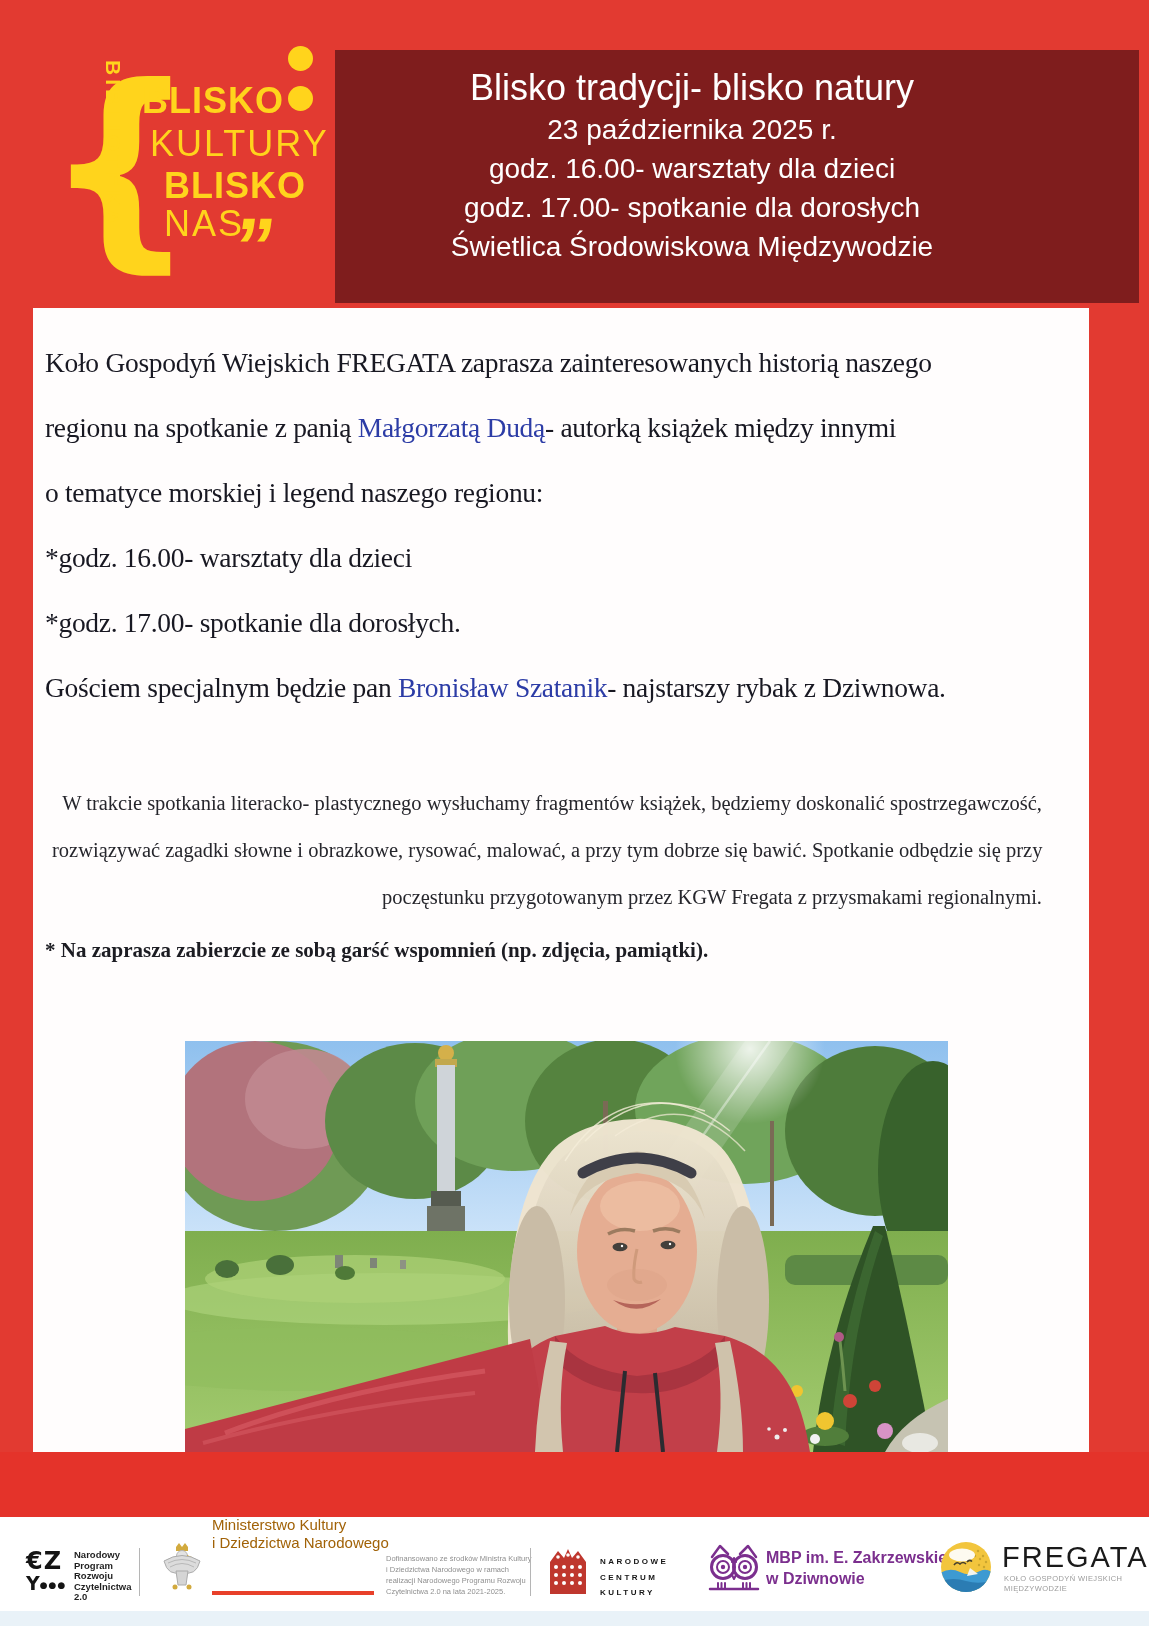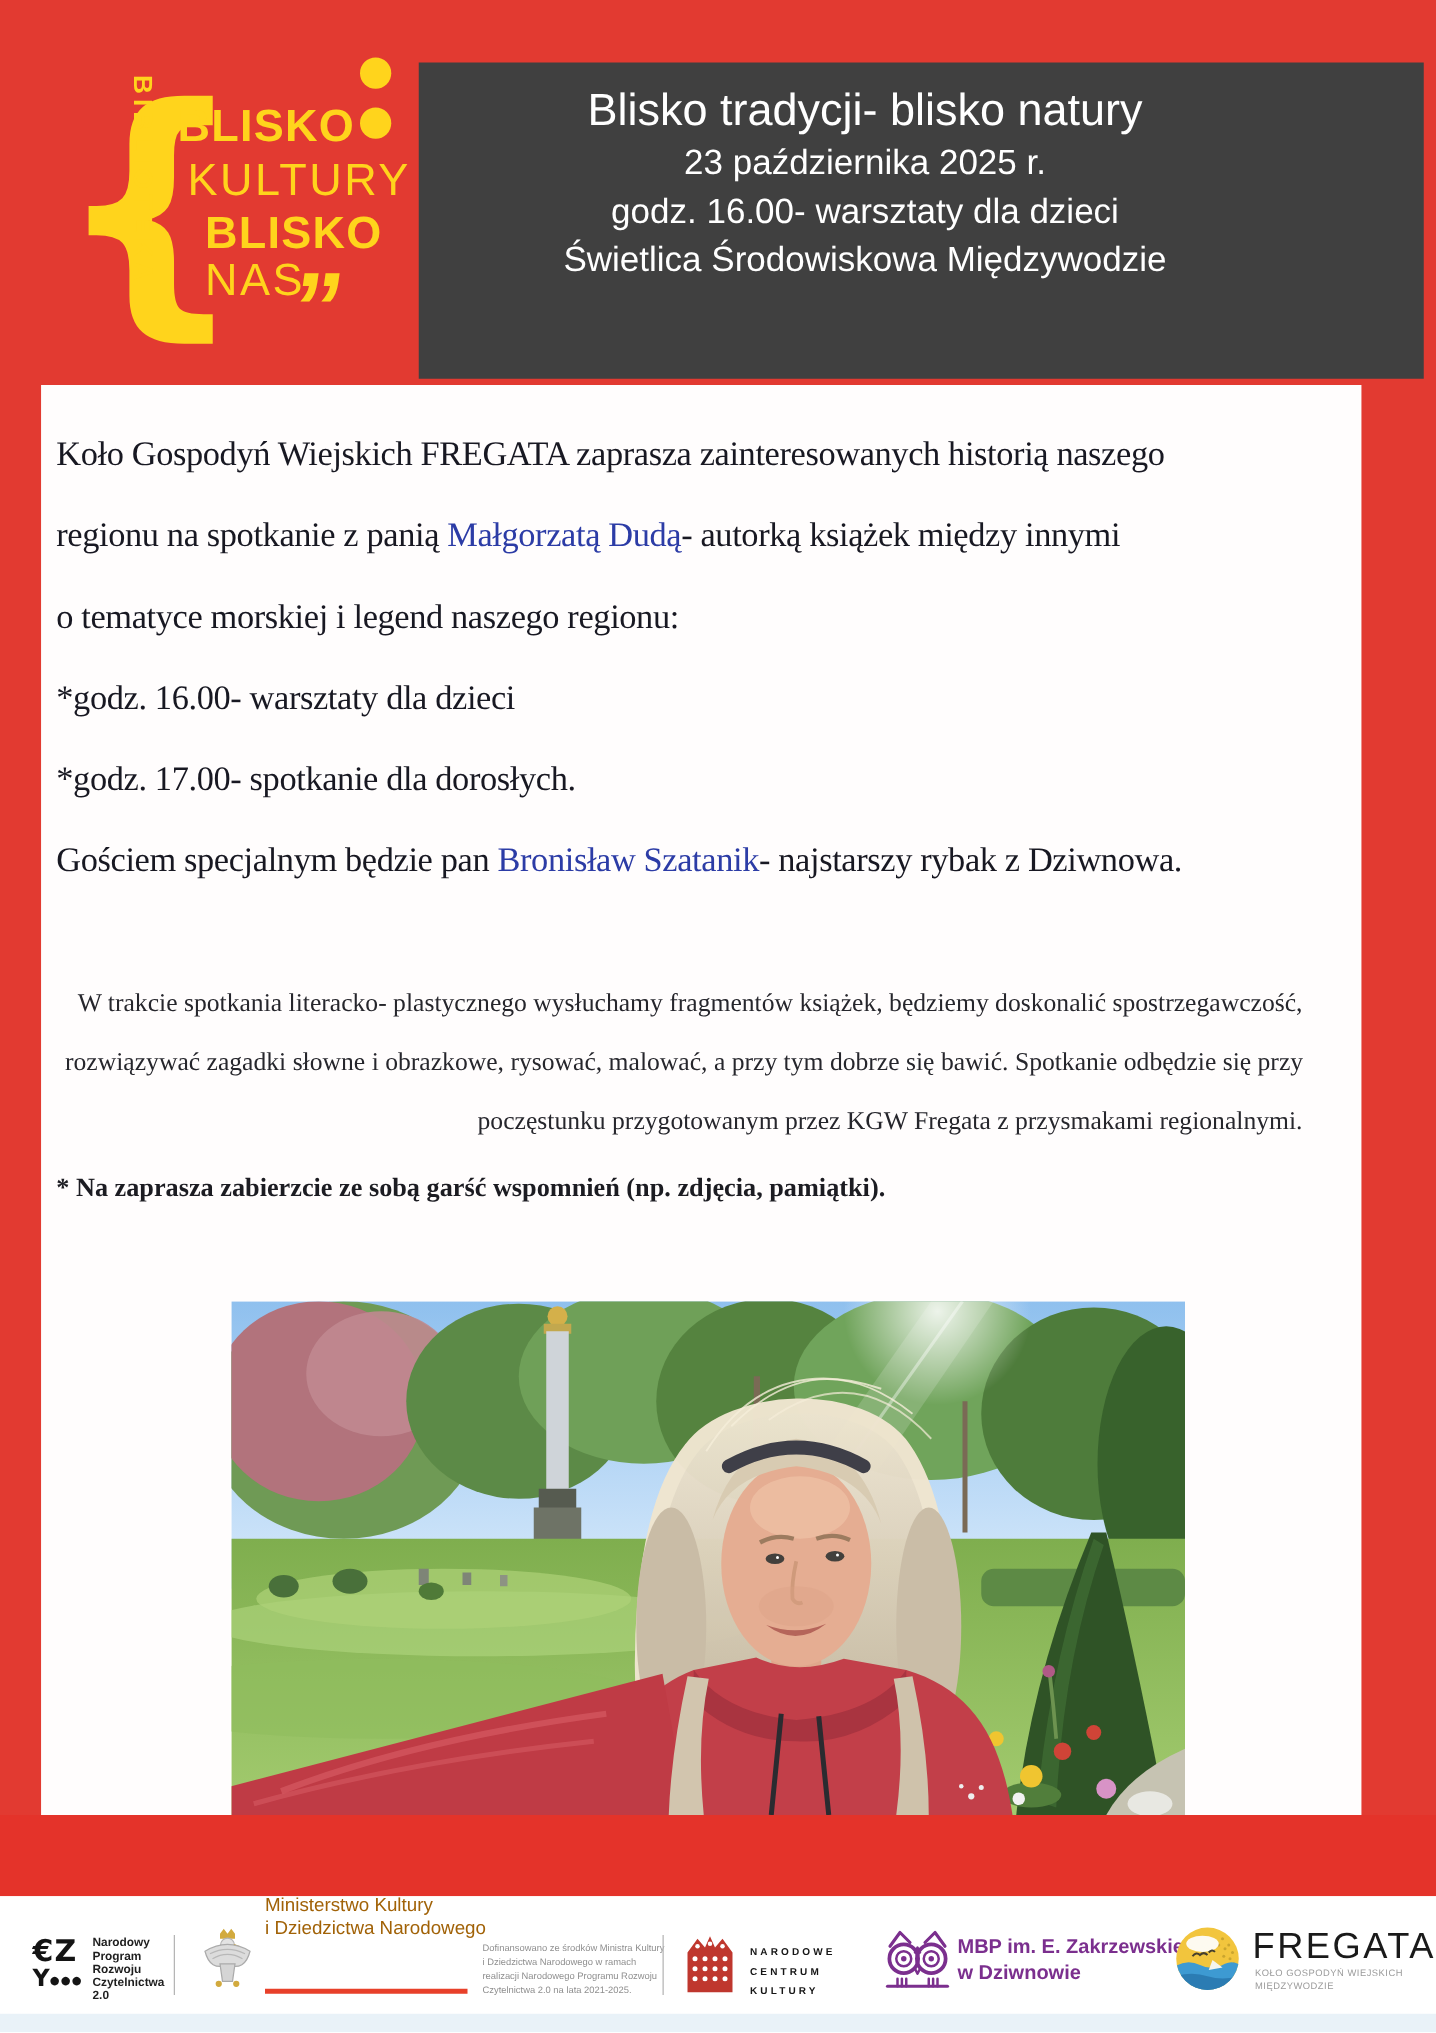--- a/index.html
+++ b/index.html
@@ -8,21 +8,21 @@
   
   .frame-top{position:absolute;left:0;top:0;width:1149px;height:308px;background:#e23a31;}
   .frame-left{position:absolute;left:0;top:308px;width:33px;height:1144px;background:#e23a31;}
   .frame-right{position:absolute;left:1089px;top:308px;width:60px;height:1144px;background:#e23a31;}
   .red-band{position:absolute;left:0;top:1452px;width:1149px;height:65px;background:#e4332a;}
   .content-bg{position:absolute;left:33px;top:308px;width:1056px;height:1144px;background:#fffdfd;}
   .footer{position:absolute;left:0;top:1517px;width:1149px;height:94px;background:#fff;}
   .bottom-strip{position:absolute;left:0;top:1611px;width:1149px;height:15px;background:#e9f2f8;}
 
   
-  .banner{position:absolute;left:335px;top:50px;width:804px;height:253px;background:#404040;}
+  .banner{position:absolute;left:335px;top:50px;width:804px;height:253px;background:#7f1d1d;}
   .banner-inner{width:714px;padding-top:16px;text-align:center;color:#fff;}
   .banner-title{font-size:36px;line-height:44px;}
   .banner-line{font-size:28px;line-height:39px;}
 
   
   .logo{position:absolute;left:0;top:0;color:#ffd41c;}
   .logo-brace{position:absolute;left:44px;top:58px;font-size:215px;line-height:215px;
               font-weight:bold;font-family:"DejaVu Sans",sans-serif;}
   .logo-vertical{position:absolute;left:101px;top:60px;writing-mode:vertical-rl;text-orientation:sideways;
                  font-size:21px;font-weight:bold;letter-spacing:4px;}
@@ -84,20 +84,21 @@
   <div class="content-bg"></div>
   <div class="red-band"></div>
   <div class="footer"></div>
   <div class="bottom-strip"></div>
 
   <div class="banner">
     <div class="banner-inner">
       <div class="banner-title">Blisko tradycji- blisko natury</div>
       <div class="banner-line">23 października 2025 r.</div>
       <div class="banner-line">godz. 16.00- warsztaty dla dzieci</div>
+      <div class="banner-line">godz. 17.00- spotkanie dla dorosłych</div>
       <div class="banner-line">Świetlica Środowiskowa Międzywodzie</div>
     </div>
   </div>
 
   <div class="logo">
     <div class="logo-brace">{</div>
     <div class="logo-vertical">BIBLIOTEKA</div>
     <div class="logo-w1">BLISKO</div>
     <div class="logo-w2">KULTURY</div>
     <div class="logo-w3">BLISKO</div>

